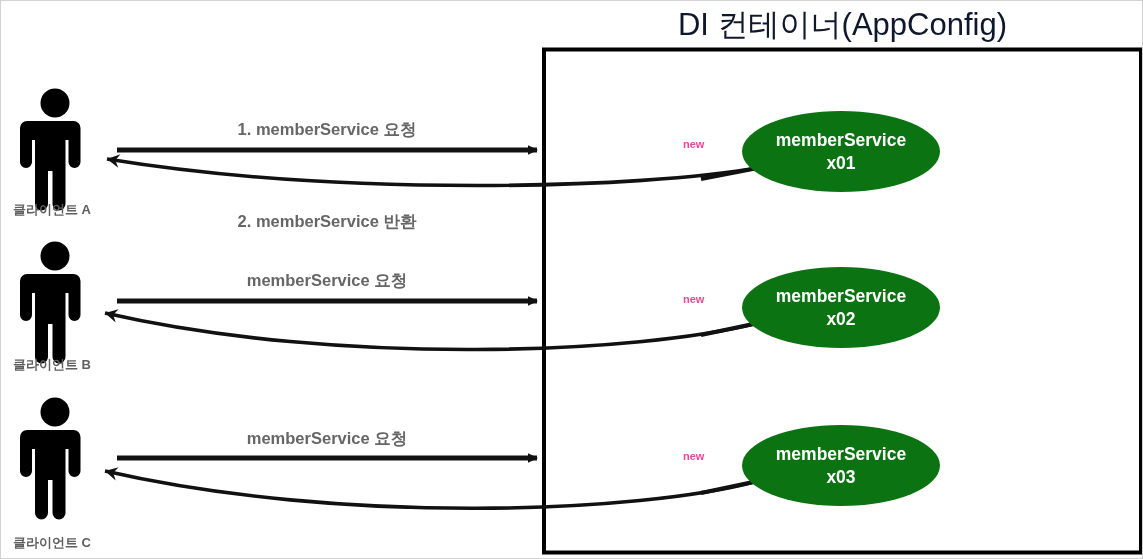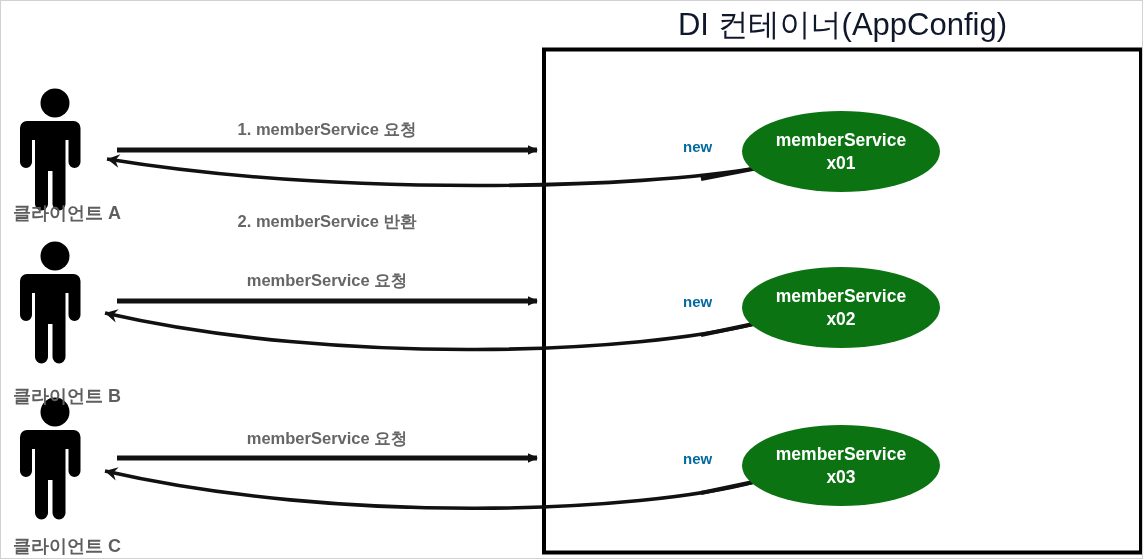--- a/index.html
+++ b/index.html
@@ -37,39 +37,39 @@
     align-items: center;
     justify-content: center;
     font-size: 31px;
     color: #0f172a;
     font-weight: 400;
     letter-spacing: 0px;
     white-space: nowrap;
   }
   .person-label {
     position: absolute;
-    font-size: 18px;
+    font-size: 13px;
     font-weight: bold;
     color: #5e5e5e;
     white-space: nowrap;
   }
   
   .arrow-label {
     position: absolute;
     font-size: 16.5px;
     font-weight: bold;
     color: #666666;
     white-space: nowrap;
     text-align: center;
   }
   .new-label {
     position: absolute;
-    font-size: 15px;
+    font-size: 11px;
     font-weight: bold;
-    color: #0369a1;
+    color: #ec4899;
     white-space: nowrap;
   }
   
   .bean {
     position: absolute;
     width: 198px;
     height: 81px;
     border-radius: 50%;
     display: flex;
     flex-direction: column;
@@ -124,21 +124,21 @@
     </g>
     <g fill="#000000">
       <circle cx="54" cy="411" r="14.5"></circle>
       <path d="M35.5,429 h37 a7,7 0 0 1 7,7 v34 a6,6 0 0 1 -12,0 v-22 h-3 v64 a6.5,6.5 0 0 1 -13,0 v-33 h-4.5 v33 a6.5,6.5 0 0 1 -13,0 v-64 h-3 v22 a6,6 0 0 1 -12,0 v-34 a7,7 0 0 1 7,-7 z"></path>
     </g>
   </svg>
 
   <div class="container-title">DI 컨테이너(AppConfig)</div>
 
   <div class="person-label" style="left:12px; top:200px;">클라이언트 A</div>
-  <div class="person-label" style="left:12px; top:355px;margin-top:28px;">클라이언트 B</div>
+  <div class="person-label" style="left:12px; top:355px;">클라이언트 B</div>
   <div class="person-label" style="left:12px; top:533px;">클라이언트 C</div>
 
   <div class="arrow-label" style="left:116px; top:118px; width:420px;">1. memberService 요청</div>
   <div class="arrow-label" style="left:116px; top:210px; width:420px;">2. memberService 반환</div>
   <div class="new-label" style="left:682px; top:137px;">new</div>
 
   <div class="arrow-label" style="left:116px; top:269px; width:420px;">memberService 요청</div>
   <div class="new-label" style="left:682px; top:292px;">new</div>
 
   <div class="arrow-label" style="left:116px; top:427px; width:420px;">memberService 요청</div>

